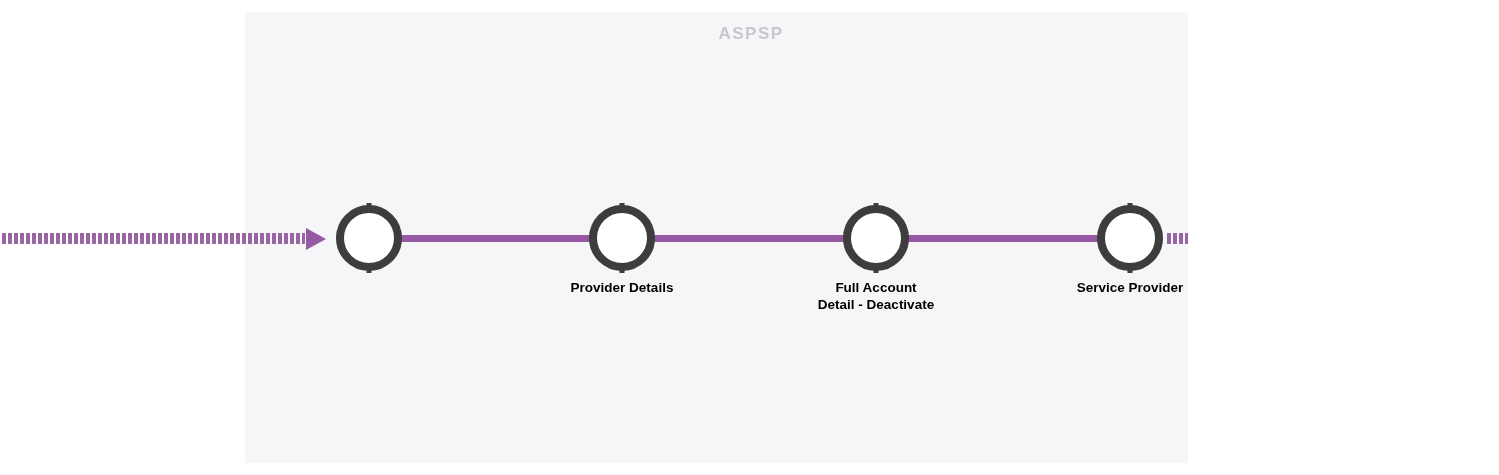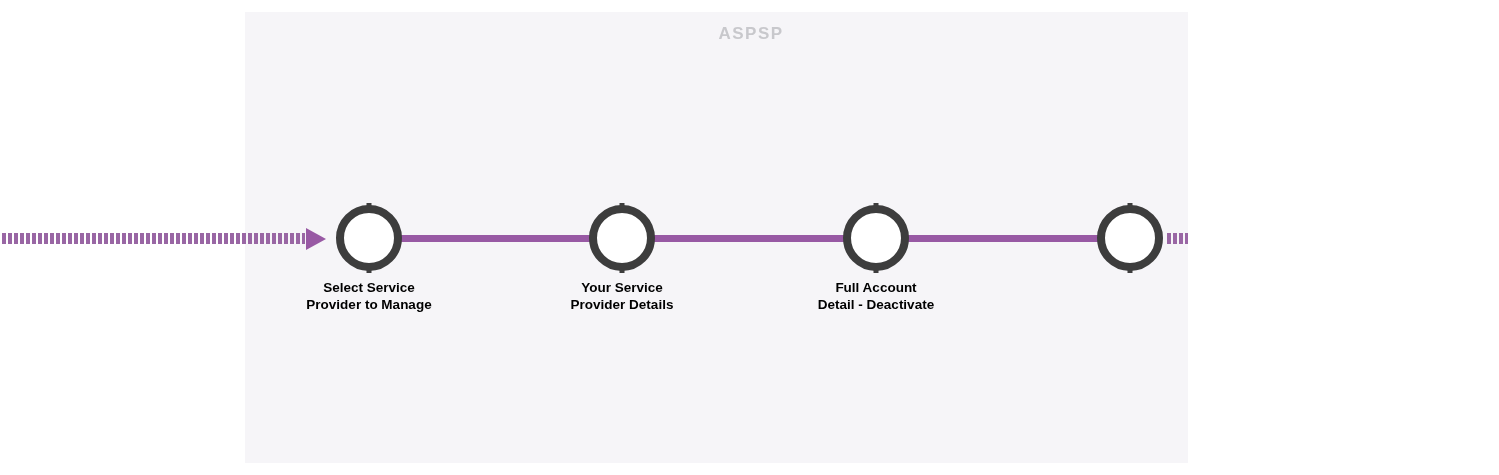--- a/index.html
+++ b/index.html
@@ -118,36 +118,31 @@
 
   <div class="connector c1"></div>
   <div class="connector c2"></div>
   <div class="connector c3"></div>
 
   <div class="node n1"></div>
   <div class="node n2"></div>
   <div class="node n3"></div>
   <div class="node n4"></div>
 
-  <div class="step-label l1">
-    <div>Select Service</div>
-    <div>Provider to Manage</div>
-    <div></div>
-  </div>
 
   <div class="step-label l2">
-    <div>Your Service</div>
     <div>Provider Details</div>
     <div></div>
   </div>
 
   <div class="step-label l3">
     <div>Full Account</div>
     <div>Detail - Deactivate</div>
     <div></div>
   </div>
 
   <div class="step-label l4">
+    <div>Service Provider</div>
   </div>
 
   <div class="flow-line outgoing"></div>
 
 </div>
 
 </body></html>

